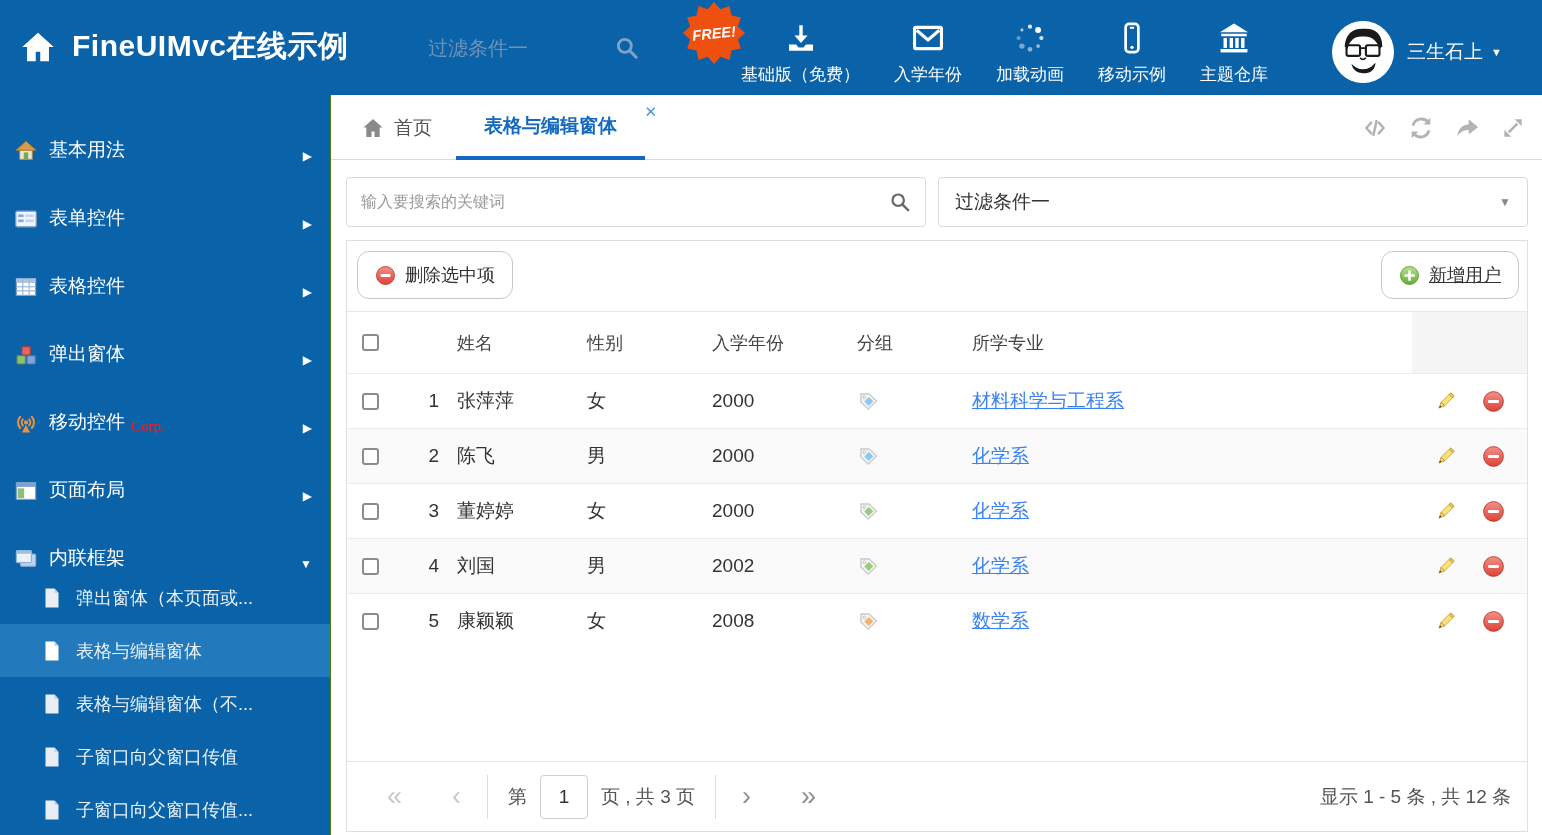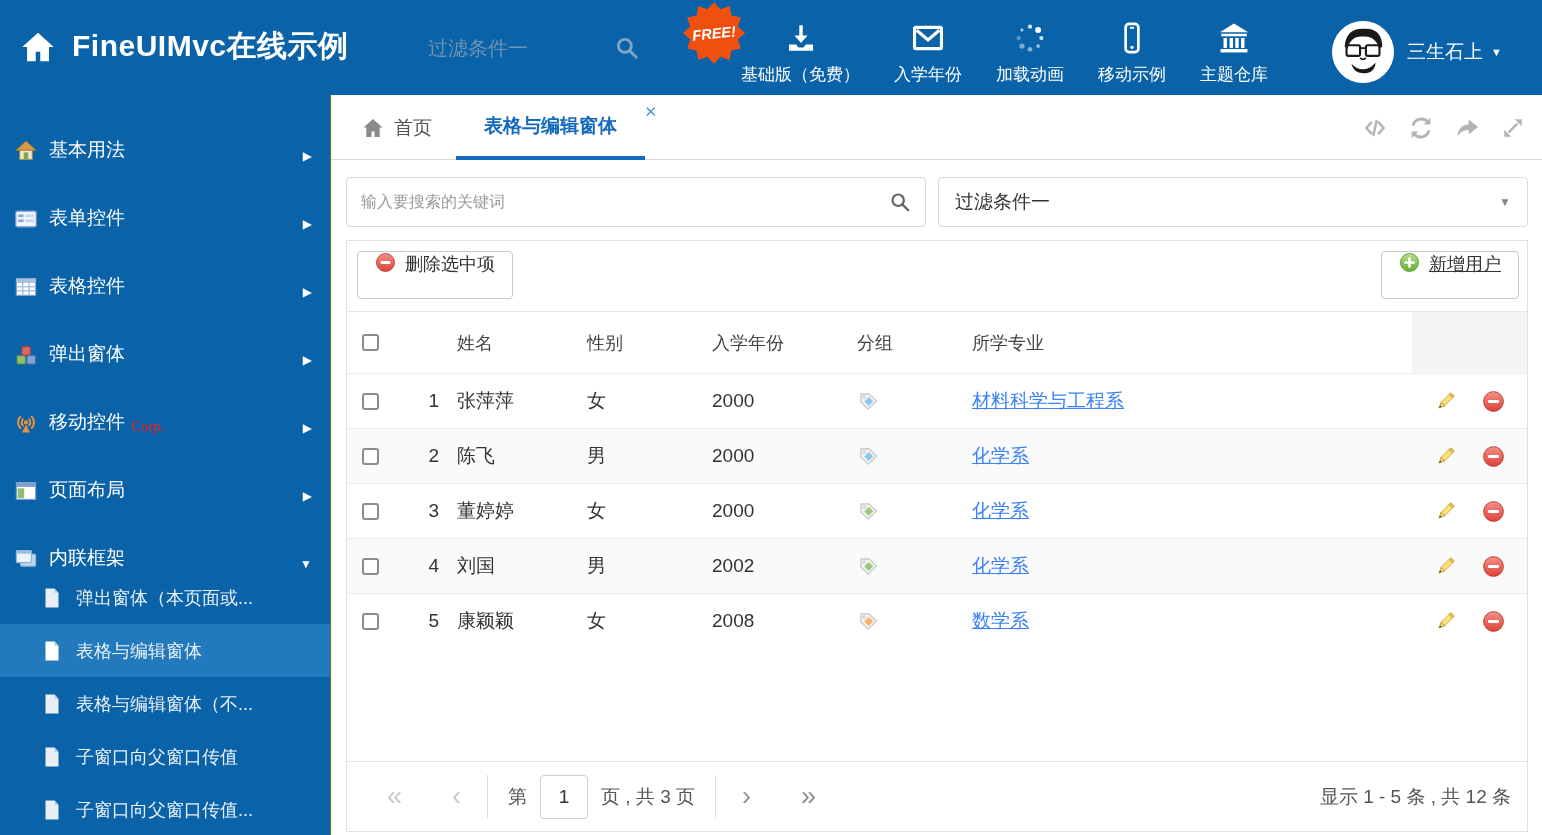--- a/index.html
+++ b/index.html
@@ -58,21 +58,21 @@
   .f-search input { border:none; outline:none; flex:1; font-size:16px; color:#333; font-family:inherit; }
   .f-search input::placeholder { color:#9a9a9a; }
   .f-search svg { width:22px; height:22px; color:#666; cursor:pointer; }
   .f-select { margin-left:12px; flex:1; height:50px; border:1px solid #d9d9d9; border-radius:4px; display:flex; align-items:center; padding:0 16px; cursor:pointer; background:#fff; }
   .f-select .val { color:#333; font-size:19px; flex:1; }
   .f-select .caret { color:#888; font-size:12px; }
 
   
   .panel { position:absolute; left:15px; top:145px; width:1182px; height:592px; border:1px solid #e0e0e0; display:flex; flex-direction:column; background:#fff; }
   .toolbar { height:70px; position:relative; flex:none; }
-  .btn { position:absolute; top:10px; height:48px; background:#fff; border:1px solid #c8c8c8; border-radius:4px; display:flex; align-items:flex-start; padding:0 17px; font-size:18px; color:#333; cursor:pointer; }
+  .btn { position:absolute; top:10px; height:48px; background:#fff; border:1px solid #c8c8c8; border-radius:12px; display:flex; align-items:center; padding:0 17px; font-size:18px; color:#333; cursor:pointer; }
   .btn svg { width:21px; height:21px; margin-right:9px; }
   .btn-delete { left:10px; }
   .btn-add { right:8px;text-decoration:underline; }
 
   .thead { height:62px; border-top:1px solid #e8e8e8; display:flex; align-items:center; flex:none; font-size:18px; color:#444; }
   .trow { height:55px; border-top:1px solid #ececec; display:flex; align-items:center; flex:none; font-size:19px; color:#333; }
   .trow.alt { background:#fafafa; }
   .c-check { width:64px; padding-left:15px; flex:none; }
   .c-idx { width:36px; flex:none; padding-right:8px; text-align:right; }
   .c-name { width:130px; flex:none; padding-left:10px; }

